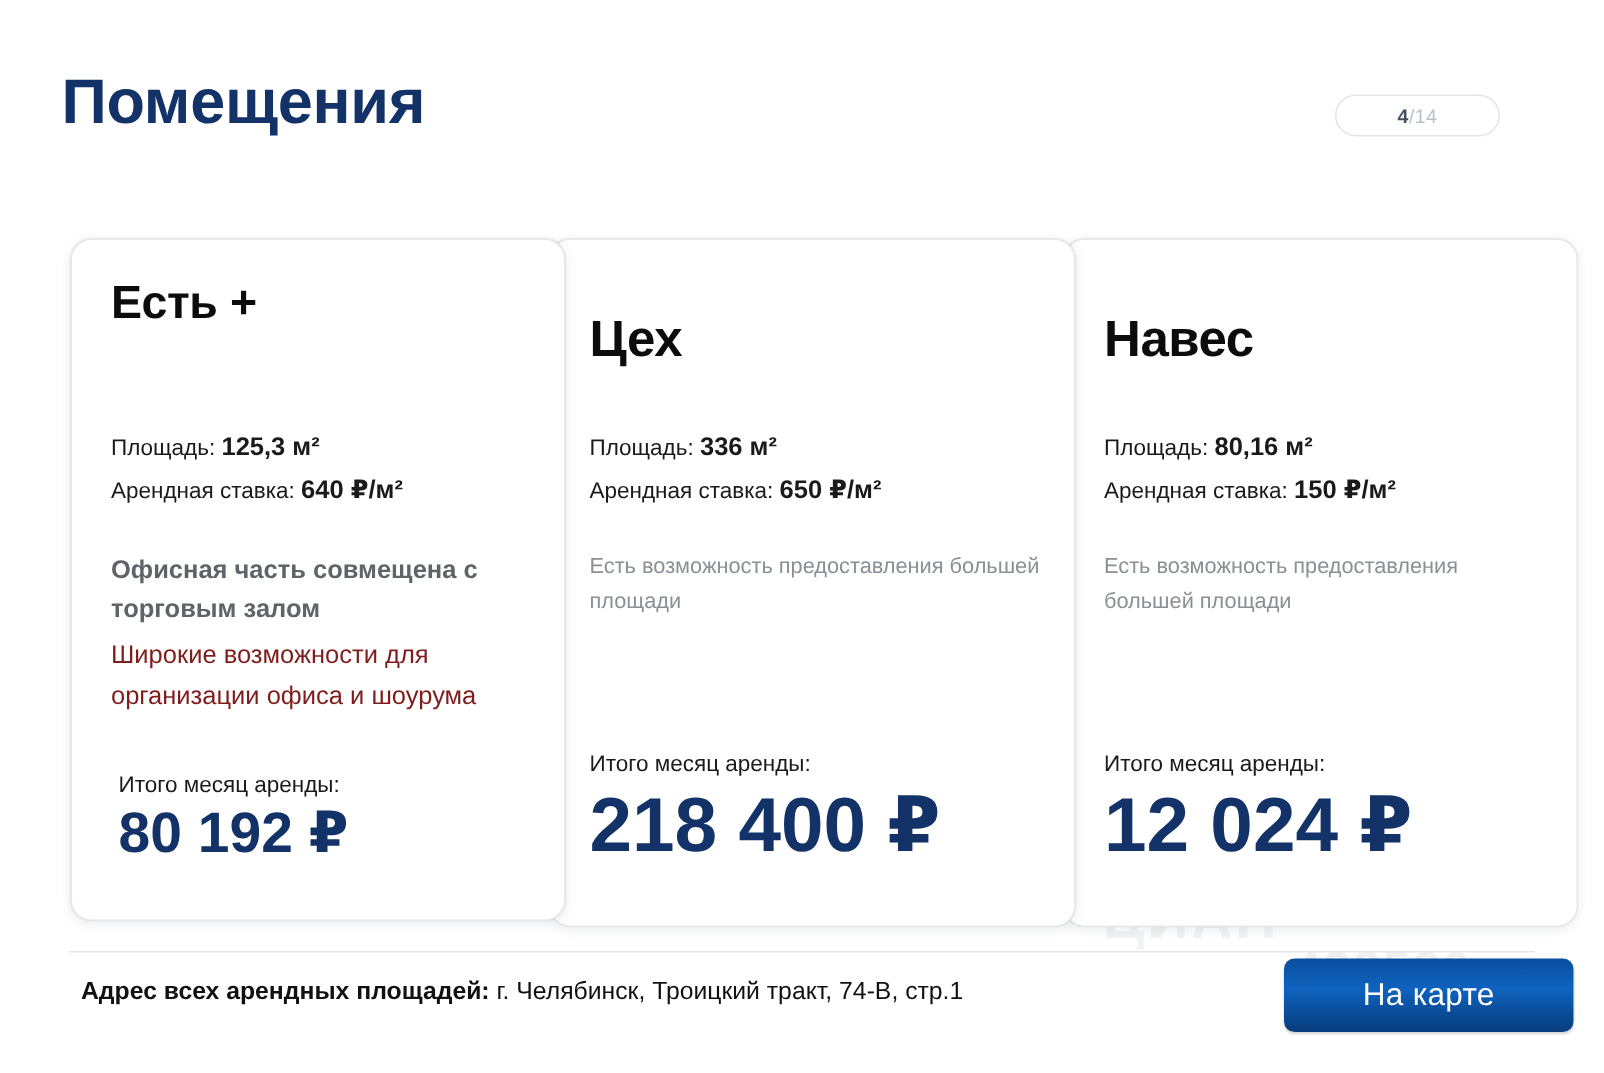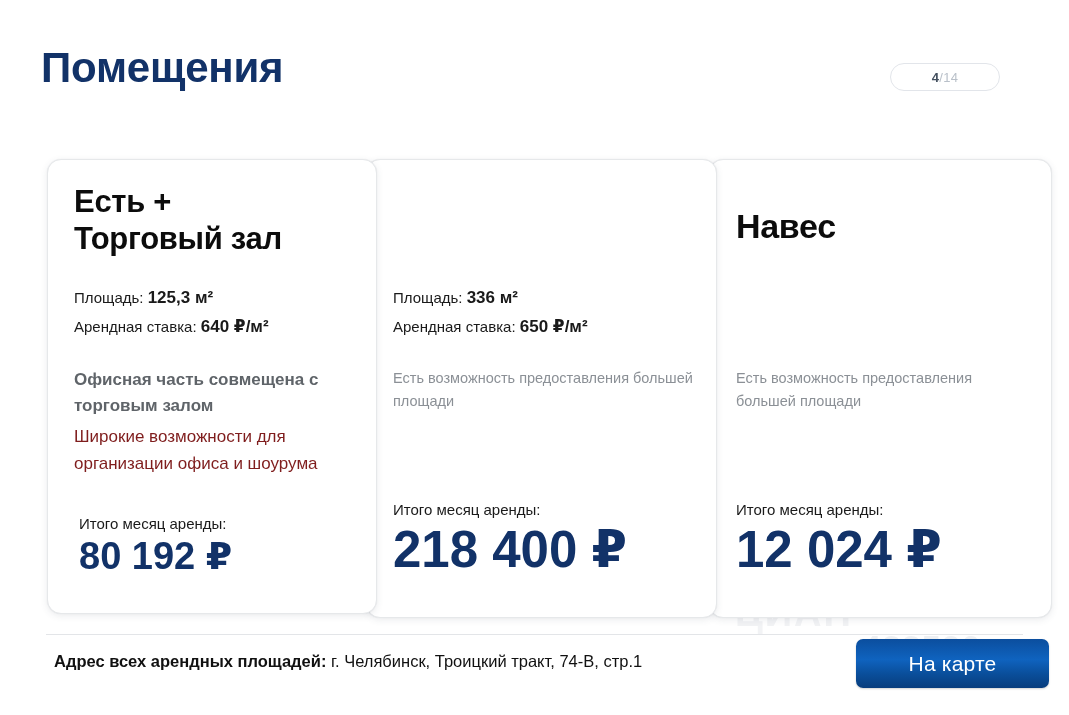--- a/index.html
+++ b/index.html
@@ -262,21 +262,20 @@
 
   <div class="watermark">ЦИАН</div>
   <div class="watermark-num">433590</div>
 
   <div class="cards">
 
     <div class="card card-1">
       <div class="card-head">
         <div class="card-title">
           <span>Есть +</span><br>
-          <span>Торговый зал</span>
         </div>
       </div>
 
       <div class="specs">
         <div class="spec-line">
           <span class="spec-label">Площадь:</span>
           <span class="spec-value">125,3 м²</span>
         </div>
         <div class="spec-line">
           <span class="spec-label">Арендная ставка:</span>
@@ -289,20 +288,23 @@
         <div class="note-plain">Широкие возможности для организации офиса и шоурума</div>
       </div>
 
       <div class="total-block">
         <div class="total-label">Итого месяц аренды:</div>
         <div class="total-value">80 192 ₽</div>
       </div>
     </div>
 
     <div class="card card-2">
+      <div class="card-head">
+        <div class="card-title">Цех</div>
+      </div>
 
       <div class="specs">
         <div class="spec-line">
           <span class="spec-label">Площадь:</span>
           <span class="spec-value">336 м²</span>
         </div>
         <div class="spec-line">
           <span class="spec-label">Арендная ставка:</span>
           <span class="spec-value">650 ₽/м²</span>
         </div>
@@ -316,20 +318,30 @@
         <div class="total-label">Итого месяц аренды:</div>
         <div class="total-value">218 400 ₽</div>
       </div>
     </div>
 
     <div class="card card-3">
       <div class="card-head">
         <div class="card-title">Навес</div>
       </div>
 
+      <div class="specs">
+        <div class="spec-line">
+          <span class="spec-label">Площадь:</span>
+          <span class="spec-value">80,16 м²</span>
+        </div>
+        <div class="spec-line">
+          <span class="spec-label">Арендная ставка:</span>
+          <span class="spec-value">150 ₽/м²</span>
+        </div>
+      </div>
 
       <div class="notes">
         <div class="note-plain">Есть возможность предоставления большей площади</div>
       </div>
 
       <div class="total-block">
         <div class="total-label">Итого месяц аренды:</div>
         <div class="total-value">12 024 ₽</div>
       </div>
     </div>

